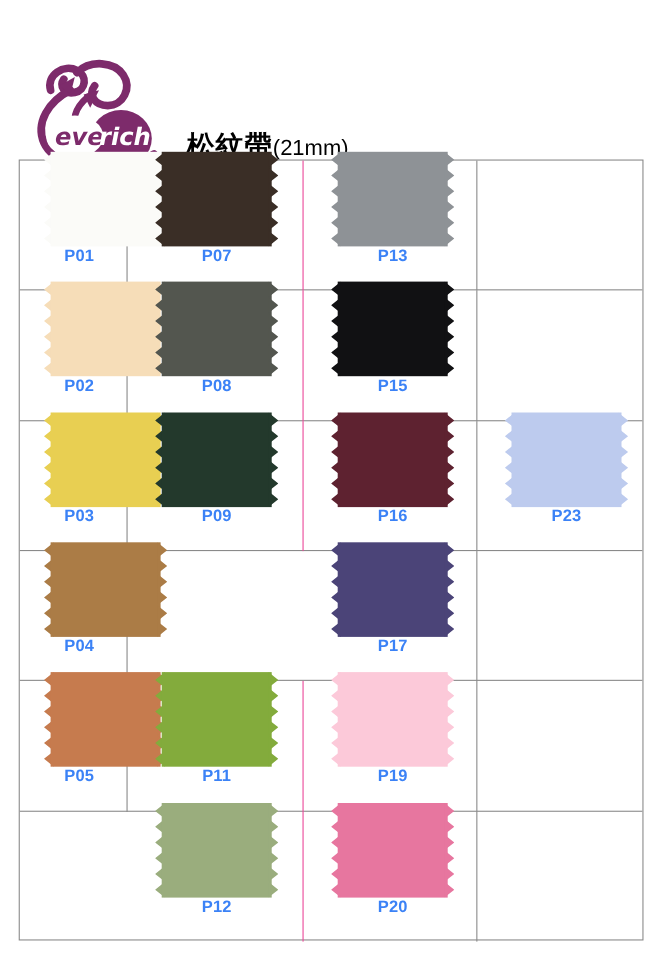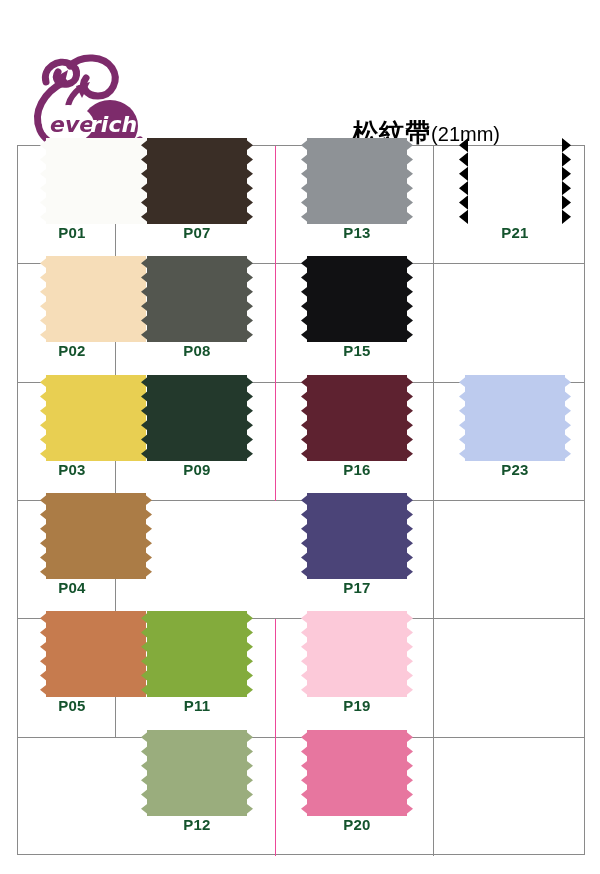--- a/index.html
+++ b/index.html
@@ -7,21 +7,21 @@
     width:600px;height:874px;background:#ffffff;overflow:hidden;
     font-family:"Liberation Sans","DejaVu Sans",sans-serif;
     position:relative;
   }
   
   #header{position:absolute;left:0;top:0;width:600px;height:140px;margin-top:38px;}
   #logo{position:absolute;left:24px;top:14px;width:140px;height:112px;}
   #logo svg{display:block;}
   #title{
     position:absolute;left:170px;top:78px;width:330px;
-    text-align:right;color:#000;white-space:nowrap;
+    text-align:left;color:#000;white-space:nowrap;
   }
   #title .cjk{font-size:25px;font-weight:700;letter-spacing:1px;
     font-family:"DejaVu Sans","Liberation Sans",sans-serif;}
   #title .mm{font-size:20px;font-weight:400;letter-spacing:0px;}
 
   
   #grid{
     position:absolute;left:17px;top:145px;width:568px;height:710px;
     border:1px solid #8a8a8a;box-sizing:border-box;
   }
@@ -43,21 +43,21 @@
   }
   .swatch .zig{
     position:absolute;top:0;width:9px;height:86px;
   }
   .swatch .zig.l{left:0;}
   .swatch .zig.r{right:0;}
   .swatch.white .band,.swatch.white .zig{outline:none;}
 
   .label{
     position:absolute;left:0;top:78px;width:112px;
-    text-align:center;font-size:15px;font-weight:700;color:#14532d;
+    text-align:center;font-size:15px;font-weight:700;color:#3b82f6;
     letter-spacing:0.2px;
   }
   .cell.c0 .swatch{left:22px;}
   .cell.c0 .label{left:10px;width:88px;}
   .cell.c1 .swatch{left:25px;}
   .cell.c1 .label{left:25px;}
   .cell.c2 .swatch{left:25px;}
   .cell.c2 .label{left:25px;}
   .cell.c3 .swatch{left:25px;}
   .cell.c3 .label{left:25px;}
@@ -120,111 +120,99 @@
           <svg width="9" height="86" viewBox="0 0 9 86" class="zig l">
             <path d="M9,0 L0,7.17 L9,14.33 L0,21.50 L9,28.67 L0,35.83 L9,43.00 L0,50.17 L9,57.33 L0,64.50 L9,71.67 L0,78.83 L9,86.00 Z" fill="#8e9296"></path>
           </svg>
           <div class="band" style="background: rgb(142, 146, 150);"></div>
           <svg width="9" height="86" viewBox="0 0 9 86" class="zig r">
             <path d="M0,0 L9,7.17 L0,14.33 L9,21.50 L0,28.67 L9,35.83 L0,43.00 L9,50.17 L0,57.33 L9,64.50 L0,71.67 L9,78.83 L0,86.00 Z" fill="#8e9296"></path>
           </svg>
         </div>
         <div class="label">P13</div>
       </div>
+    </div>
+    <div class="row">
+      <div class="cell c0">
+        <div class="swatch">
+          <svg width="9" height="86" viewBox="0 0 9 86" class="zig l">
+            <path d="M9,0 L0,7.17 L9,14.33 L0,21.50 L9,28.67 L0,35.83 L9,43.00 L0,50.17 L9,57.33 L0,64.50 L9,71.67 L0,78.83 L9,86.00 Z" fill="#f6ddb8"></path>
+          </svg>
+          <div class="band" style="background: rgb(246, 221, 184);"></div>
+          <svg width="9" height="86" viewBox="0 0 9 86" class="zig r">
+            <path d="M0,0 L9,7.17 L0,14.33 L9,21.50 L0,28.67 L9,35.83 L0,43.00 L9,50.17 L0,57.33 L9,64.50 L0,71.67 L9,78.83 L0,86.00 Z" fill="#f6ddb8"></path>
+          </svg>
+        </div>
+        <div class="label">P02</div>
+      </div>
+      <div class="cell c1">
+        <div class="swatch">
+          <svg width="9" height="86" viewBox="0 0 9 86" class="zig l">
+            <path d="M9,0 L0,7.17 L9,14.33 L0,21.50 L9,28.67 L0,35.83 L9,43.00 L0,50.17 L9,57.33 L0,64.50 L9,71.67 L0,78.83 L9,86.00 Z" fill="#53564f"></path>
+          </svg>
+          <div class="band" style="background: rgb(83, 86, 79);"></div>
+          <svg width="9" height="86" viewBox="0 0 9 86" class="zig r">
+            <path d="M0,0 L9,7.17 L0,14.33 L9,21.50 L0,28.67 L9,35.83 L0,43.00 L9,50.17 L0,57.33 L9,64.50 L0,71.67 L9,78.83 L0,86.00 Z" fill="#53564f"></path>
+          </svg>
+        </div>
+        <div class="label">P08</div>
+      </div>
+      <div class="cell c2">
+        <div class="swatch">
+          <svg width="9" height="86" viewBox="0 0 9 86" class="zig l">
+            <path d="M9,0 L0,7.17 L9,14.33 L0,21.50 L9,28.67 L0,35.83 L9,43.00 L0,50.17 L9,57.33 L0,64.50 L9,71.67 L0,78.83 L9,86.00 Z" fill="#111113"></path>
+          </svg>
+          <div class="band" style="background: rgb(17, 17, 19);"></div>
+          <svg width="9" height="86" viewBox="0 0 9 86" class="zig r">
+            <path d="M0,0 L9,7.17 L0,14.33 L9,21.50 L0,28.67 L9,35.83 L0,43.00 L9,50.17 L0,57.33 L9,64.50 L0,71.67 L9,78.83 L0,86.00 Z" fill="#111113"></path>
+          </svg>
+        </div>
+        <div class="label">P15</div>
+      </div>
+    </div>
+    <div class="row">
+      <div class="cell c0">
+        <div class="swatch">
+          <svg width="9" height="86" viewBox="0 0 9 86" class="zig l">
+            <path d="M9,0 L0,7.17 L9,14.33 L0,21.50 L9,28.67 L0,35.83 L9,43.00 L0,50.17 L9,57.33 L0,64.50 L9,71.67 L0,78.83 L9,86.00 Z" fill="#e8cf52"></path>
+          </svg>
+          <div class="band" style="background: rgb(232, 207, 82);"></div>
+          <svg width="9" height="86" viewBox="0 0 9 86" class="zig r">
+            <path d="M0,0 L9,7.17 L0,14.33 L9,21.50 L0,28.67 L9,35.83 L0,43.00 L9,50.17 L0,57.33 L9,64.50 L0,71.67 L9,78.83 L0,86.00 Z" fill="#e8cf52"></path>
+          </svg>
+        </div>
+        <div class="label">P03</div>
+      </div>
+      <div class="cell c1">
+        <div class="swatch">
+          <svg width="9" height="86" viewBox="0 0 9 86" class="zig l">
+            <path d="M9,0 L0,7.17 L9,14.33 L0,21.50 L9,28.67 L0,35.83 L9,43.00 L0,50.17 L9,57.33 L0,64.50 L9,71.67 L0,78.83 L9,86.00 Z" fill="#23392c"></path>
+          </svg>
+          <div class="band" style="background: rgb(35, 57, 44);"></div>
+          <svg width="9" height="86" viewBox="0 0 9 86" class="zig r">
+            <path d="M0,0 L9,7.17 L0,14.33 L9,21.50 L0,28.67 L9,35.83 L0,43.00 L9,50.17 L0,57.33 L9,64.50 L0,71.67 L9,78.83 L0,86.00 Z" fill="#23392c"></path>
+          </svg>
+        </div>
+        <div class="label">P09</div>
+      </div>
+      <div class="cell c2">
+        <div class="swatch">
+          <svg width="9" height="86" viewBox="0 0 9 86" class="zig l">
+            <path d="M9,0 L0,7.17 L9,14.33 L0,21.50 L9,28.67 L0,35.83 L9,43.00 L0,50.17 L9,57.33 L0,64.50 L9,71.67 L0,78.83 L9,86.00 Z" fill="#5e2230"></path>
+          </svg>
+          <div class="band" style="background: rgb(94, 34, 48);"></div>
+          <svg width="9" height="86" viewBox="0 0 9 86" class="zig r">
+            <path d="M0,0 L9,7.17 L0,14.33 L9,21.50 L0,28.67 L9,35.83 L0,43.00 L9,50.17 L0,57.33 L9,64.50 L0,71.67 L9,78.83 L0,86.00 Z" fill="#5e2230"></path>
+          </svg>
+        </div>
+        <div class="label">P16</div>
+      </div>
       <div class="cell c3">
         <div class="swatch">
           <svg width="9" height="86" viewBox="0 0 9 86" class="zig l">
-            <path d="M9,0 L0,7.17 L9,14.33 L0,21.50 L9,28.67 L0,35.83 L9,43.00 L0,50.17 L9,57.33 L0,64.50 L9,71.67 L0,78.83 L9,86.00 Z" fill="#e11f２c"></path>
-          </svg>
-          <div class="band"></div>
-          <svg width="9" height="86" viewBox="0 0 9 86" class="zig r">
-            <path d="M0,0 L9,7.17 L0,14.33 L9,21.50 L0,28.67 L9,35.83 L0,43.00 L9,50.17 L0,57.33 L9,64.50 L0,71.67 L9,78.83 L0,86.00 Z" fill="#e11f２c"></path>
-          </svg>
-        </div>
-        <div class="label">P21</div>
-      </div>
-    </div>
-    <div class="row">
-      <div class="cell c0">
-        <div class="swatch">
-          <svg width="9" height="86" viewBox="0 0 9 86" class="zig l">
-            <path d="M9,0 L0,7.17 L9,14.33 L0,21.50 L9,28.67 L0,35.83 L9,43.00 L0,50.17 L9,57.33 L0,64.50 L9,71.67 L0,78.83 L9,86.00 Z" fill="#f6ddb8"></path>
-          </svg>
-          <div class="band" style="background: rgb(246, 221, 184);"></div>
-          <svg width="9" height="86" viewBox="0 0 9 86" class="zig r">
-            <path d="M0,0 L9,7.17 L0,14.33 L9,21.50 L0,28.67 L9,35.83 L0,43.00 L9,50.17 L0,57.33 L9,64.50 L0,71.67 L9,78.83 L0,86.00 Z" fill="#f6ddb8"></path>
-          </svg>
-        </div>
-        <div class="label">P02</div>
-      </div>
-      <div class="cell c1">
-        <div class="swatch">
-          <svg width="9" height="86" viewBox="0 0 9 86" class="zig l">
-            <path d="M9,0 L0,7.17 L9,14.33 L0,21.50 L9,28.67 L0,35.83 L9,43.00 L0,50.17 L9,57.33 L0,64.50 L9,71.67 L0,78.83 L9,86.00 Z" fill="#53564f"></path>
-          </svg>
-          <div class="band" style="background: rgb(83, 86, 79);"></div>
-          <svg width="9" height="86" viewBox="0 0 9 86" class="zig r">
-            <path d="M0,0 L9,7.17 L0,14.33 L9,21.50 L0,28.67 L9,35.83 L0,43.00 L9,50.17 L0,57.33 L9,64.50 L0,71.67 L9,78.83 L0,86.00 Z" fill="#53564f"></path>
-          </svg>
-        </div>
-        <div class="label">P08</div>
-      </div>
-      <div class="cell c2">
-        <div class="swatch">
-          <svg width="9" height="86" viewBox="0 0 9 86" class="zig l">
-            <path d="M9,0 L0,7.17 L9,14.33 L0,21.50 L9,28.67 L0,35.83 L9,43.00 L0,50.17 L9,57.33 L0,64.50 L9,71.67 L0,78.83 L9,86.00 Z" fill="#111113"></path>
-          </svg>
-          <div class="band" style="background: rgb(17, 17, 19);"></div>
-          <svg width="9" height="86" viewBox="0 0 9 86" class="zig r">
-            <path d="M0,0 L9,7.17 L0,14.33 L9,21.50 L0,28.67 L9,35.83 L0,43.00 L9,50.17 L0,57.33 L9,64.50 L0,71.67 L9,78.83 L0,86.00 Z" fill="#111113"></path>
-          </svg>
-        </div>
-        <div class="label">P15</div>
-      </div>
-    </div>
-    <div class="row">
-      <div class="cell c0">
-        <div class="swatch">
-          <svg width="9" height="86" viewBox="0 0 9 86" class="zig l">
-            <path d="M9,0 L0,7.17 L9,14.33 L0,21.50 L9,28.67 L0,35.83 L9,43.00 L0,50.17 L9,57.33 L0,64.50 L9,71.67 L0,78.83 L9,86.00 Z" fill="#e8cf52"></path>
-          </svg>
-          <div class="band" style="background: rgb(232, 207, 82);"></div>
-          <svg width="9" height="86" viewBox="0 0 9 86" class="zig r">
-            <path d="M0,0 L9,7.17 L0,14.33 L9,21.50 L0,28.67 L9,35.83 L0,43.00 L9,50.17 L0,57.33 L9,64.50 L0,71.67 L9,78.83 L0,86.00 Z" fill="#e8cf52"></path>
-          </svg>
-        </div>
-        <div class="label">P03</div>
-      </div>
-      <div class="cell c1">
-        <div class="swatch">
-          <svg width="9" height="86" viewBox="0 0 9 86" class="zig l">
-            <path d="M9,0 L0,7.17 L9,14.33 L0,21.50 L9,28.67 L0,35.83 L9,43.00 L0,50.17 L9,57.33 L0,64.50 L9,71.67 L0,78.83 L9,86.00 Z" fill="#23392c"></path>
-          </svg>
-          <div class="band" style="background: rgb(35, 57, 44);"></div>
-          <svg width="9" height="86" viewBox="0 0 9 86" class="zig r">
-            <path d="M0,0 L9,7.17 L0,14.33 L9,21.50 L0,28.67 L9,35.83 L0,43.00 L9,50.17 L0,57.33 L9,64.50 L0,71.67 L9,78.83 L0,86.00 Z" fill="#23392c"></path>
-          </svg>
-        </div>
-        <div class="label">P09</div>
-      </div>
-      <div class="cell c2">
-        <div class="swatch">
-          <svg width="9" height="86" viewBox="0 0 9 86" class="zig l">
-            <path d="M9,0 L0,7.17 L9,14.33 L0,21.50 L9,28.67 L0,35.83 L9,43.00 L0,50.17 L9,57.33 L0,64.50 L9,71.67 L0,78.83 L9,86.00 Z" fill="#5e2230"></path>
-          </svg>
-          <div class="band" style="background: rgb(94, 34, 48);"></div>
-          <svg width="9" height="86" viewBox="0 0 9 86" class="zig r">
-            <path d="M0,0 L9,7.17 L0,14.33 L9,21.50 L0,28.67 L9,35.83 L0,43.00 L9,50.17 L0,57.33 L9,64.50 L0,71.67 L9,78.83 L0,86.00 Z" fill="#5e2230"></path>
-          </svg>
-        </div>
-        <div class="label">P16</div>
-      </div>
-      <div class="cell c3">
-        <div class="swatch">
-          <svg width="9" height="86" viewBox="0 0 9 86" class="zig l">
             <path d="M9,0 L0,7.17 L9,14.33 L0,21.50 L9,28.67 L0,35.83 L9,43.00 L0,50.17 L9,57.33 L0,64.50 L9,71.67 L0,78.83 L9,86.00 Z" fill="#bdcbee"></path>
           </svg>
           <div class="band" style="background: rgb(189, 203, 238);"></div>
           <svg width="9" height="86" viewBox="0 0 9 86" class="zig r">
             <path d="M0,0 L9,7.17 L0,14.33 L9,21.50 L0,28.67 L9,35.83 L0,43.00 L9,50.17 L0,57.33 L9,64.50 L0,71.67 L9,78.83 L0,86.00 Z" fill="#bdcbee"></path>
           </svg>
         </div>
         <div class="label">P23</div>
       </div>
     </div>

